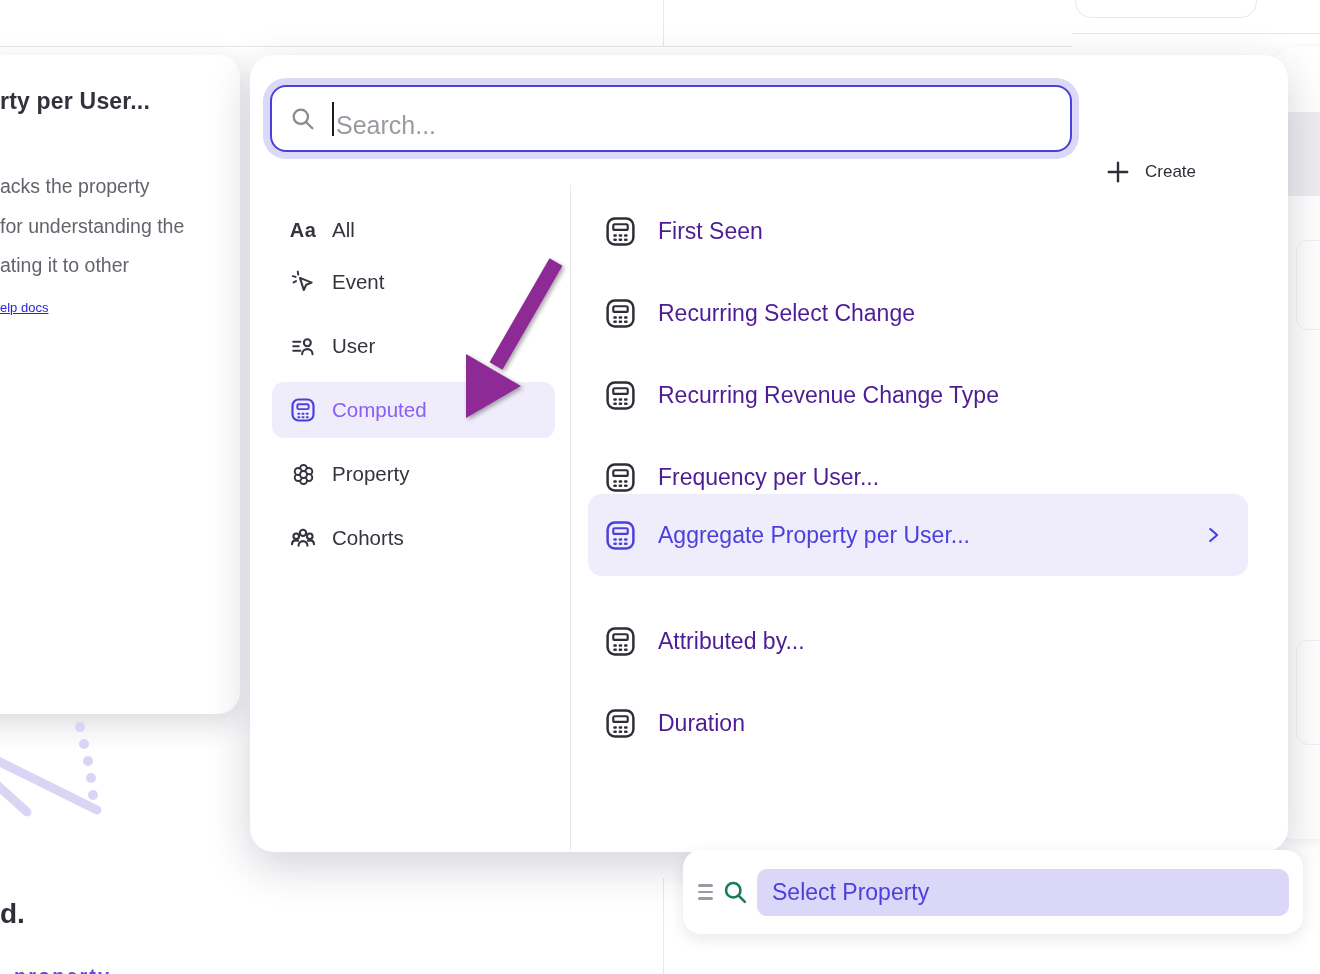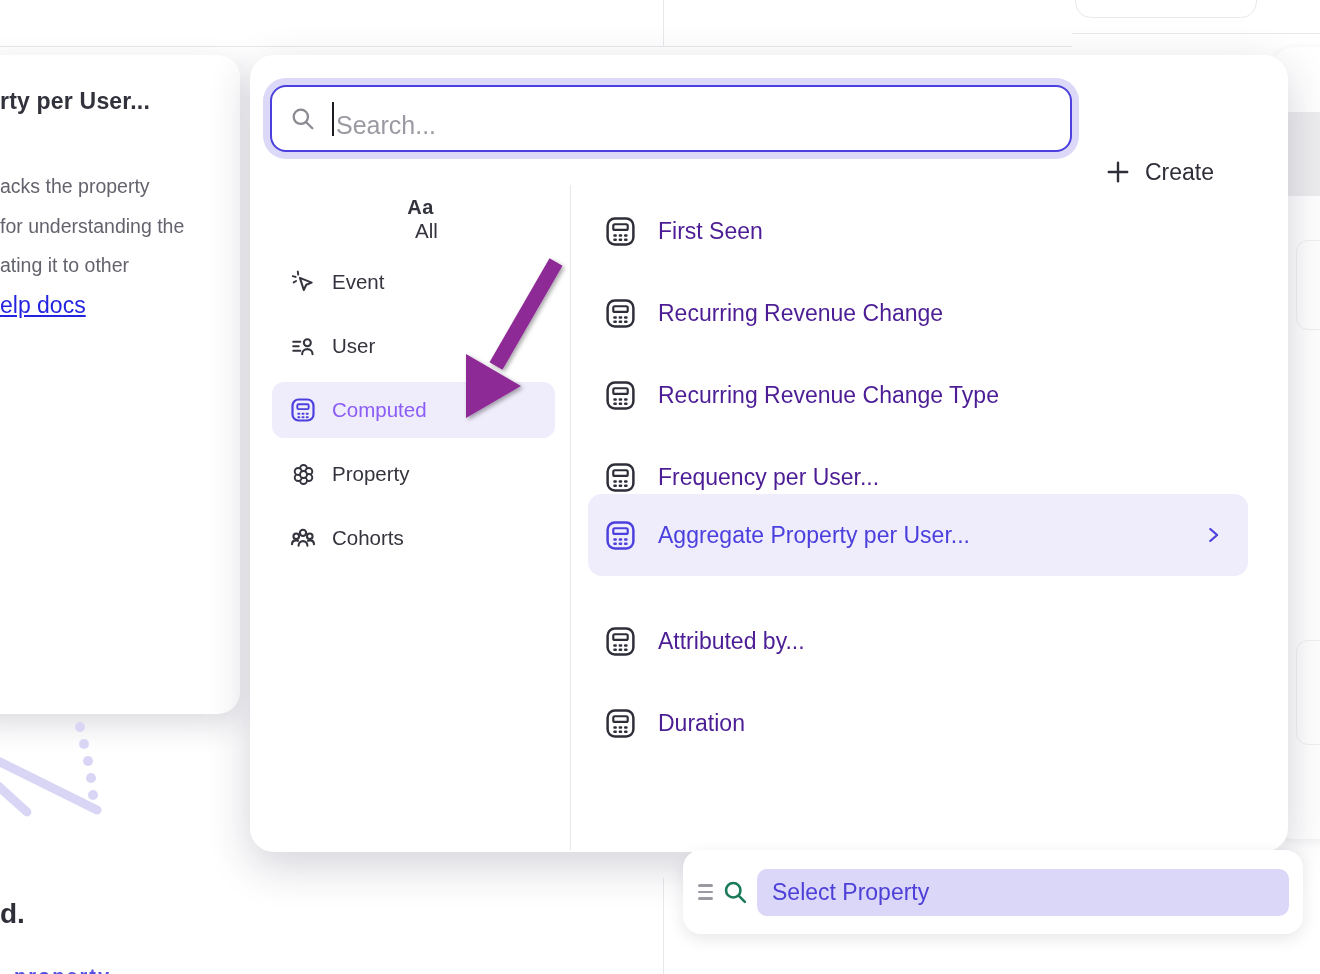--- a/index.html
+++ b/index.html
@@ -18,42 +18,42 @@
   .bg-right-gray { position:absolute; left:1288px; top:112px; width:32px; height:84px; background:#ededef; }
   .bg-faint-box { position:absolute; left:1296px; border:1px solid #f0f0f3; border-radius:12px; width:44px; background:#fff; }
 
   
   .tooltip-card { position:absolute; left:-36px; top:55px; width:276px; height:659px;
                   background:#fff; border-radius:22px; box-shadow:0 10px 30px rgba(30,30,60,0.16); }
   .tooltip-title { position:absolute; left:36px; top:33px; font-size:23px; font-weight:700;
                    color:#32323c; letter-spacing:0.2px; white-space:nowrap; }
   .tooltip-body { position:absolute; left:36px; top:112px; font-size:19.5px; color:#63636d; }
   .tooltip-body p { line-height:39.5px; white-space:nowrap; }
-  .tooltip-link { color:#2424e0; text-decoration:underline; font-size:23px; line-height:39.5px; }
+  .tooltip-link { color:#2424e0; text-decoration:underline; font-size:13px; line-height:39.5px; }
 
   
   .deco-svg { position:absolute; left:0; top:700px; }
   .partial-d { position:absolute; left:0; top:898px; font-size:28px; font-weight:700; color:#2e2e38; }
   .clipped-link-wrap { position:absolute; left:14px; top:965px; width:140px; height:9px; overflow:hidden; }
   .clipped-link { font-size:20px; font-weight:700; color:#5a4fe0; letter-spacing:2px; }
 
   
   .modal { position:absolute; left:250px; top:55px; width:1038px; height:797px;
            background:#fff; border-radius:24px; box-shadow:0 14px 44px rgba(35,35,70,0.20); }
   .search-wrap { position:absolute; left:20px; top:30px; width:802px; height:67px;
                  border:2px solid #4b40dd; border-radius:16px; background:#fff;
                  box-shadow:0 0 0 7px #dcd9f8; display:flex; align-items:center; padding-left:18px; }
   .search-wrap svg { flex:0 0 auto; }
   .caret { width:2px; height:34px; background:#1b1b22; margin-left:16px; }
   .search-input { border:none; outline:none; flex:1; font-size:25px; color:#737373;
                   font-family:"Liberation Sans", sans-serif; margin-left:2px; background:transparent;margin-top:13px; }
   .search-input::placeholder { color:#9a9aa2; }
   .create-btn { position:absolute; left:855px; top:92px; height:50px; display:flex; align-items:center;
                 gap:14px; cursor:pointer; background:none; border:none; font-family:"Liberation Sans", sans-serif; }
-  .create-btn .label { font-size:23px; color:#2e2e38; font-weight:500; }
+  .create-btn .label { font-size:17px; color:#2e2e38; font-weight:500; }
   .col-divider { position:absolute; left:320px; top:130px; width:1px; height:665px; background:#e8e8ec; }
 
   .cat-row { position:absolute; left:22px; width:283px; height:56px; border-radius:12px;
              display:flex; align-items:center; padding-left:14px; cursor:pointer; }
   .cat-row .cat-icon { width:34px; display:flex; justify-content:center; }
   .cat-row .cat-label { margin-left:12px; font-size:20.5px; font-weight:500; color:#34343e; }
   .cat-row.selected { background:#efecfb; }
   .cat-row.selected .cat-label { color:#8b5cf6; }
   .icon-text { font-size:20px; font-weight:600; color:#34343e; letter-spacing:0.5px; }
 
@@ -133,21 +133,21 @@
     <button class="create-btn">
       <svg width="26" height="26" viewBox="0 0 24 24">
         <line x1="12" y1="3.5" x2="12" y2="20.5" stroke="#2e2e38" stroke-width="2.2" stroke-linecap="round"></line>
         <line x1="3.5" y1="12" x2="20.5" y2="12" stroke="#2e2e38" stroke-width="2.2" stroke-linecap="round"></line>
       </svg>
       <span class="label">Create</span>
     </button>
 
     <div class="col-divider"></div>
 
-    <div class="cat-row" style="top:141px;flex-direction:column;">
+    <div class="cat-row" style="top:147px;">
       <span class="cat-icon">
           <span class="icon-text">Aa</span>
         </span>
       <span class="cat-label">All</span>
     </div>
     <div class="cat-row" style="top:199px;">
       <span class="cat-icon">
         <svg width="26" height="26" viewBox="0 0 24 24">
           <path d="M9.2 8.2 L20 12.6 L15 14.5 L12.7 19.4 Z" fill="none" stroke="#34343e" stroke-width="1.9" stroke-linejoin="round"></path>
           <line x1="7.2" y1="2.4" x2="7.6" y2="5.1" stroke="#34343e" stroke-width="1.8" stroke-linecap="round"></line>
@@ -237,21 +237,21 @@
         <rect x="9" y="9" width="14" height="5.5" rx="1.5" fill="none" stroke="#2e2e38" stroke-width="2.1"></rect>
         <g fill="#2e2e38">
             <rect x="9" y="18.6" width="3.5" height="2.4" rx="1"></rect>
             <rect x="14.2" y="18.6" width="3.5" height="2.4" rx="1"></rect>
             <rect x="19.4" y="18.6" width="3.5" height="2.4" rx="1"></rect>
             <rect x="9" y="22.8" width="3.5" height="2.4" rx="1"></rect>
             <rect x="14.2" y="22.8" width="3.5" height="2.4" rx="1"></rect>
             <rect x="19.4" y="22.8" width="3.5" height="2.4" rx="1"></rect>
           </g>
       </svg>
-      <span class="item-label">Recurring Revenue Change</span>
+      <span class="item-label">Recurring Select Change</span>
     </div>
     <div class="list-row" style="top:299px;">
       <svg width="33" height="33" viewBox="0 0 32 32">
         <rect x="3.5" y="3.5" width="25" height="25" rx="7" fill="none" stroke="#2e2e38" stroke-width="2.4"></rect>
         <rect x="9" y="9" width="14" height="5.5" rx="1.5" fill="none" stroke="#2e2e38" stroke-width="2.1"></rect>
         <g fill="#2e2e38">
             <rect x="9" y="18.6" width="3.5" height="2.4" rx="1"></rect>
             <rect x="14.2" y="18.6" width="3.5" height="2.4" rx="1"></rect>
             <rect x="19.4" y="18.6" width="3.5" height="2.4" rx="1"></rect>
             <rect x="9" y="22.8" width="3.5" height="2.4" rx="1"></rect>

